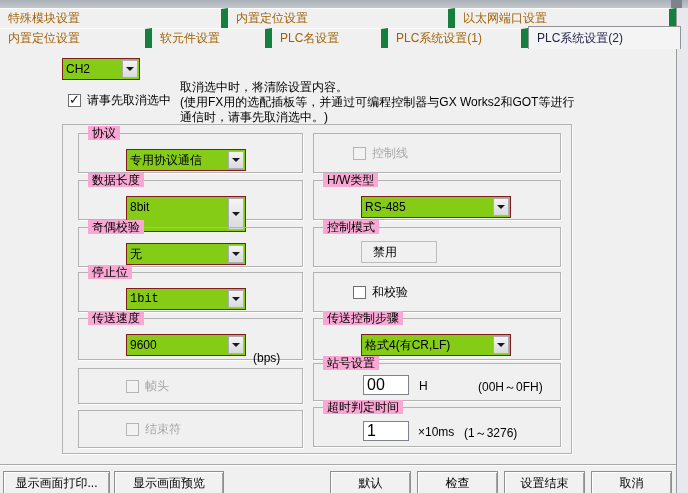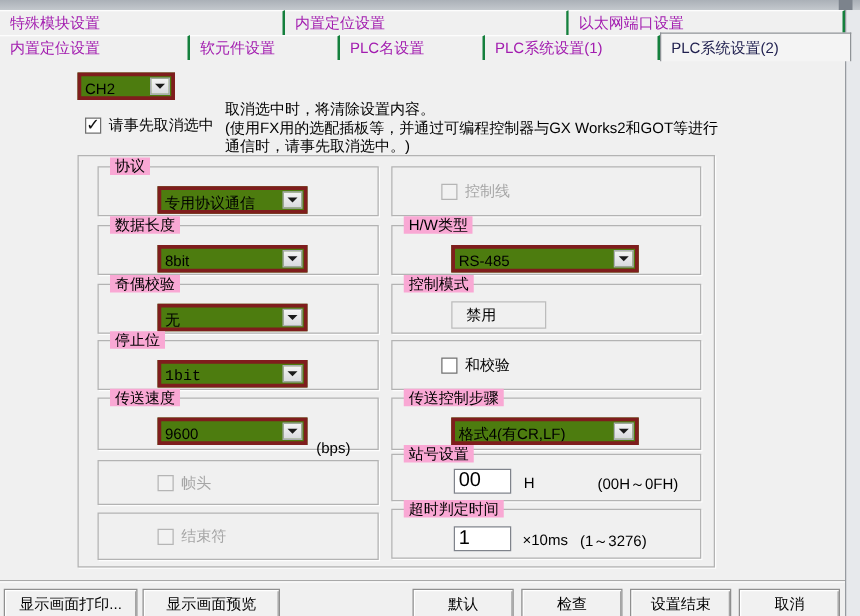--- a/index.html
+++ b/index.html
@@ -9,29 +9,29 @@
     font-size:12px; color:#000; background:#e9ebee; overflow:hidden; position:relative;
   }
   .abs { position:absolute; }
   
   .top-strip { left:0; top:0; width:688px; height:8px; background:linear-gradient(#aab0b7,#c3c8cd); }
   .top-notch { left:671px; top:0; width:11px; height:8px; background:#7c838c; }
   .right-edge { left:676px; top:8px; width:12px; height:485px; background:#e7e9ec; border-left:1px solid #979ba0; }
   
   .tabrow { left:0; width:676px; height:20px; background:#f0f0f0; }
   .tab { position:absolute; top:0; height:20px; line-height:19px; padding-left:8px;
-         color:#a21caf; background:#f0f0f0; border-right:2px solid #15803d; border-top:1px solid #fdfdfd;
+         color:#a16207; background:#f0f0f0; border-right:7px solid #15803d; border-top:1px solid #fdfdfd;
          overflow:hidden; white-space:nowrap; }
   .tab.active { color:#1f1f4e; background:#f4f4f4; border:1px solid #8f9397; border-bottom:none;
                 top:-2px; height:23px; line-height:22px; z-index:5; }
   .tabrow2 { border-bottom:1px solid #a3a3a3; }
   
   .dialog-body { left:0; top:48px; width:676px; height:445px; background:#f0f0f0; }
   
-  .combo { position:absolute; background:#4d7c0f; border:3px solid #7f1d1d; }
+  .combo { position:absolute; background:#84cc16; border:1px solid #7f1d1d; }
   .combo-field { position:absolute; left:3px; top:0; right:18px; height:100%; line-height:20px; overflow:hidden; white-space:nowrap; }
   .combo-btn { position:absolute; top:1px; right:1px; bottom:1px; width:16px;
                background:linear-gradient(#f4f4f4,#d9dade); border:1px solid #abadb3;
                display:flex; align-items:center; justify-content:center; }
   .arrow-down { width:0; height:0; border-left:4px solid transparent; border-right:4px solid transparent; border-top:4px solid #1a1a1a; }
   
   .gbox { position:absolute; border:1px solid #b3b3b3; box-shadow:1px 1px 0 rgba(255,255,255,.85); }
   .glabel { position:absolute; top:-8px; left:9px; background:#f9a8d4; padding:0 4px; line-height:14px; white-space:nowrap; }
   
   .cb { position:absolute; display:flex; align-items:center; gap:6px; }
@@ -101,21 +101,21 @@
     <div class="combo" style="left:47px;top:15px;width:120px;height:22px;">
       <span class="combo-field">专用协议通信</span>
       <span class="combo-btn">
           <span class="arrow-down"></span>
         </span>
     </div>
   </div>
 
   <div class="gbox" style="left:78px;top:132px;width:225px;height:40px;">
     <span class="glabel">数据长度</span>
-    <div class="combo" style="left:47px;top:15px;width:120px;height:22px;padding-left:33px;">
+    <div class="combo" style="left:47px;top:15px;width:120px;height:36px;padding-left:33px;">
       <span class="combo-field">8bit</span>
       <span class="combo-btn">
           <span class="arrow-down"></span>
         </span>
     </div>
   </div>
 
   <div class="gbox" style="left:78px;top:179px;width:225px;height:40px;">
     <span class="glabel">奇偶校验</span>
     <div class="combo" style="left:47px;top:15px;width:120px;height:22px;">

